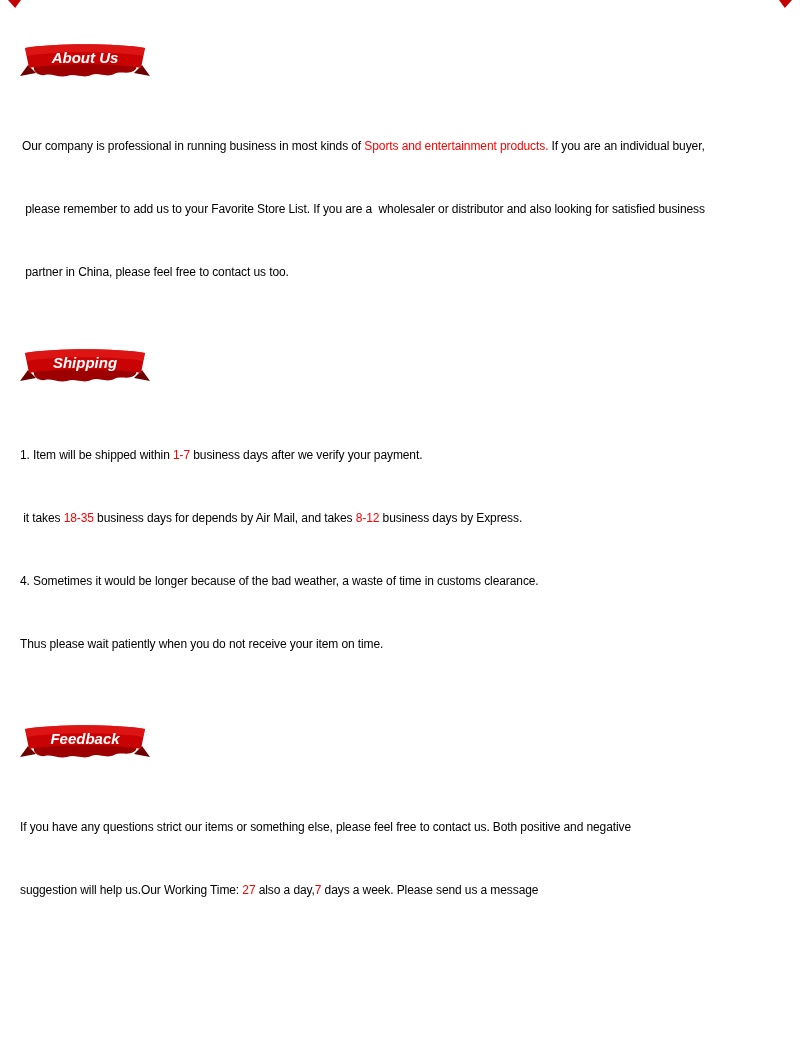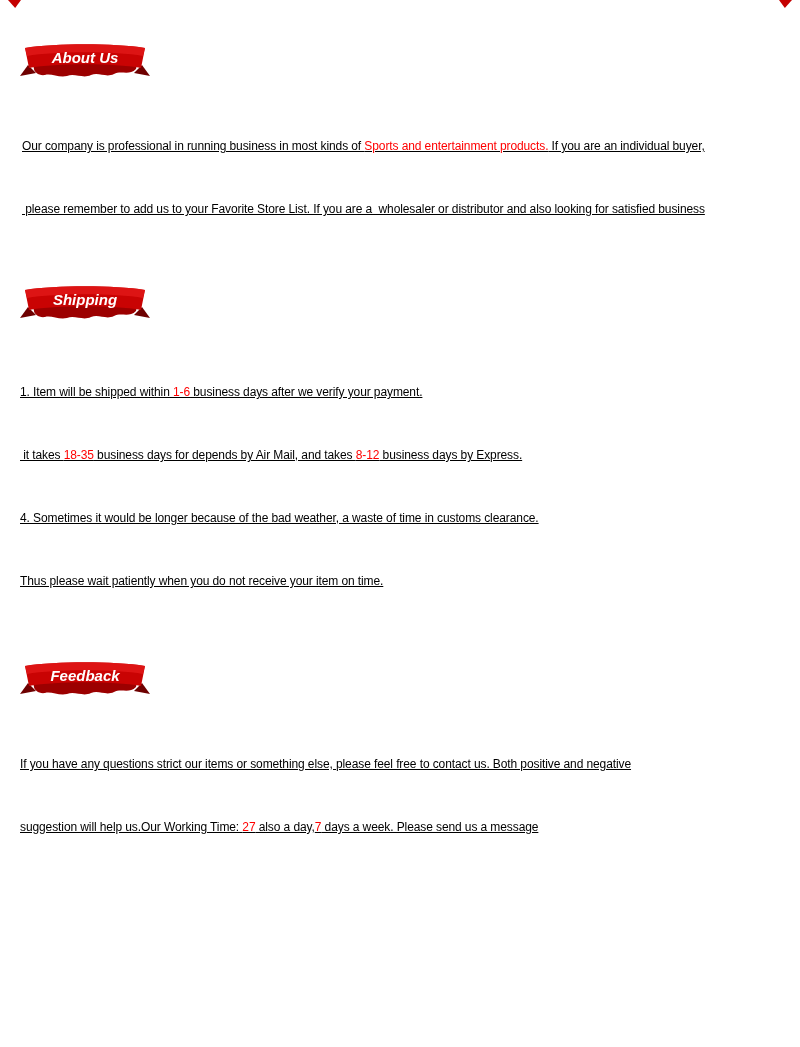--- a/index.html
+++ b/index.html
@@ -23,21 +23,21 @@
     font-family:"Liberation Sans", sans-serif;
     font-size:15px; font-weight:bold; font-style:italic;
     fill:#ffffff; text-anchor:middle;
   }
 
   
   .t-block {
     font-size:12px; line-height:21px; color:#000000;
     white-space:pre; letter-spacing:-0.1px;
   }
-  .t-line { white-space:pre;text-decoration:underline; }
+  .t-line { white-space:pre; }
   .red { color:#ff0000; }
 
   #about-text    { margin-top:12px; margin-left:2px; }
   #shipping-ribbon, #feedback-ribbon, #return-ribbon { margin-top:26px; }
   #shipping-ribbon { margin-top:22px; }
   #shipping-text { margin-top:16px; }
   #feedback-text { margin-top:12px; }
 </style>
 </head>
 <body>
@@ -60,30 +60,31 @@
 <div class="page">
 
   <section>
     <svg class="ribbon-svg" id="about-ribbon" width="130" height="40" viewBox="0 0 130 40">
       <use href="#ribbon-shape"></use>
       <text class="ribbon-text" x="65" y="21">About Us</text>
     </svg>
     <div class="t-block" id="about-text">
       <div class="t-line"><span>Our company is professional in running business in most kinds of </span><span class="red">Sports and entertainment products.</span><span> If you are an individual buyer,</span></div>
       <div class="t-line"> please remember to add us to your Favorite Store List. If you are a  wholesaler or distributor and also looking for satisfied business</div>
+      <div class="t-line"> partner in China, please feel free to contact us too.</div>
     </div>
   </section>
 
   <section>
     <svg class="ribbon-svg" id="shipping-ribbon" width="130" height="40" viewBox="0 0 130 40">
       <use href="#ribbon-shape"></use>
       <text class="ribbon-text" x="65" y="21">Shipping</text>
     </svg>
     <div class="t-block" id="shipping-text">
-      <div class="t-line"><span>1. Item will be shipped within </span><span class="red">1-6</span><span> business days after we verify your payment.</span></div>
+      <div class="t-line"><span>1. Item will be shipped within </span><span class="red">1-7</span><span> business days after we verify your payment.</span></div>
       <div class="t-line"><span> it takes </span><span class="red">18-35</span><span> business days for depends by Air Mail, and takes </span><span class="red">8-12</span><span> business days by Express.</span></div>
       <div class="t-line">4. Sometimes it would be longer because of the bad weather, a waste of time in customs clearance.</div>
       <div class="t-line">Thus please wait patiently when you do not receive your item on time.</div>
     </div>
   </section>
 
   <section>
     <svg class="ribbon-svg" id="feedback-ribbon" width="130" height="40" viewBox="0 0 130 40">
       <use href="#ribbon-shape"></use>
       <text class="ribbon-text" x="65" y="21">Feedback</text>

